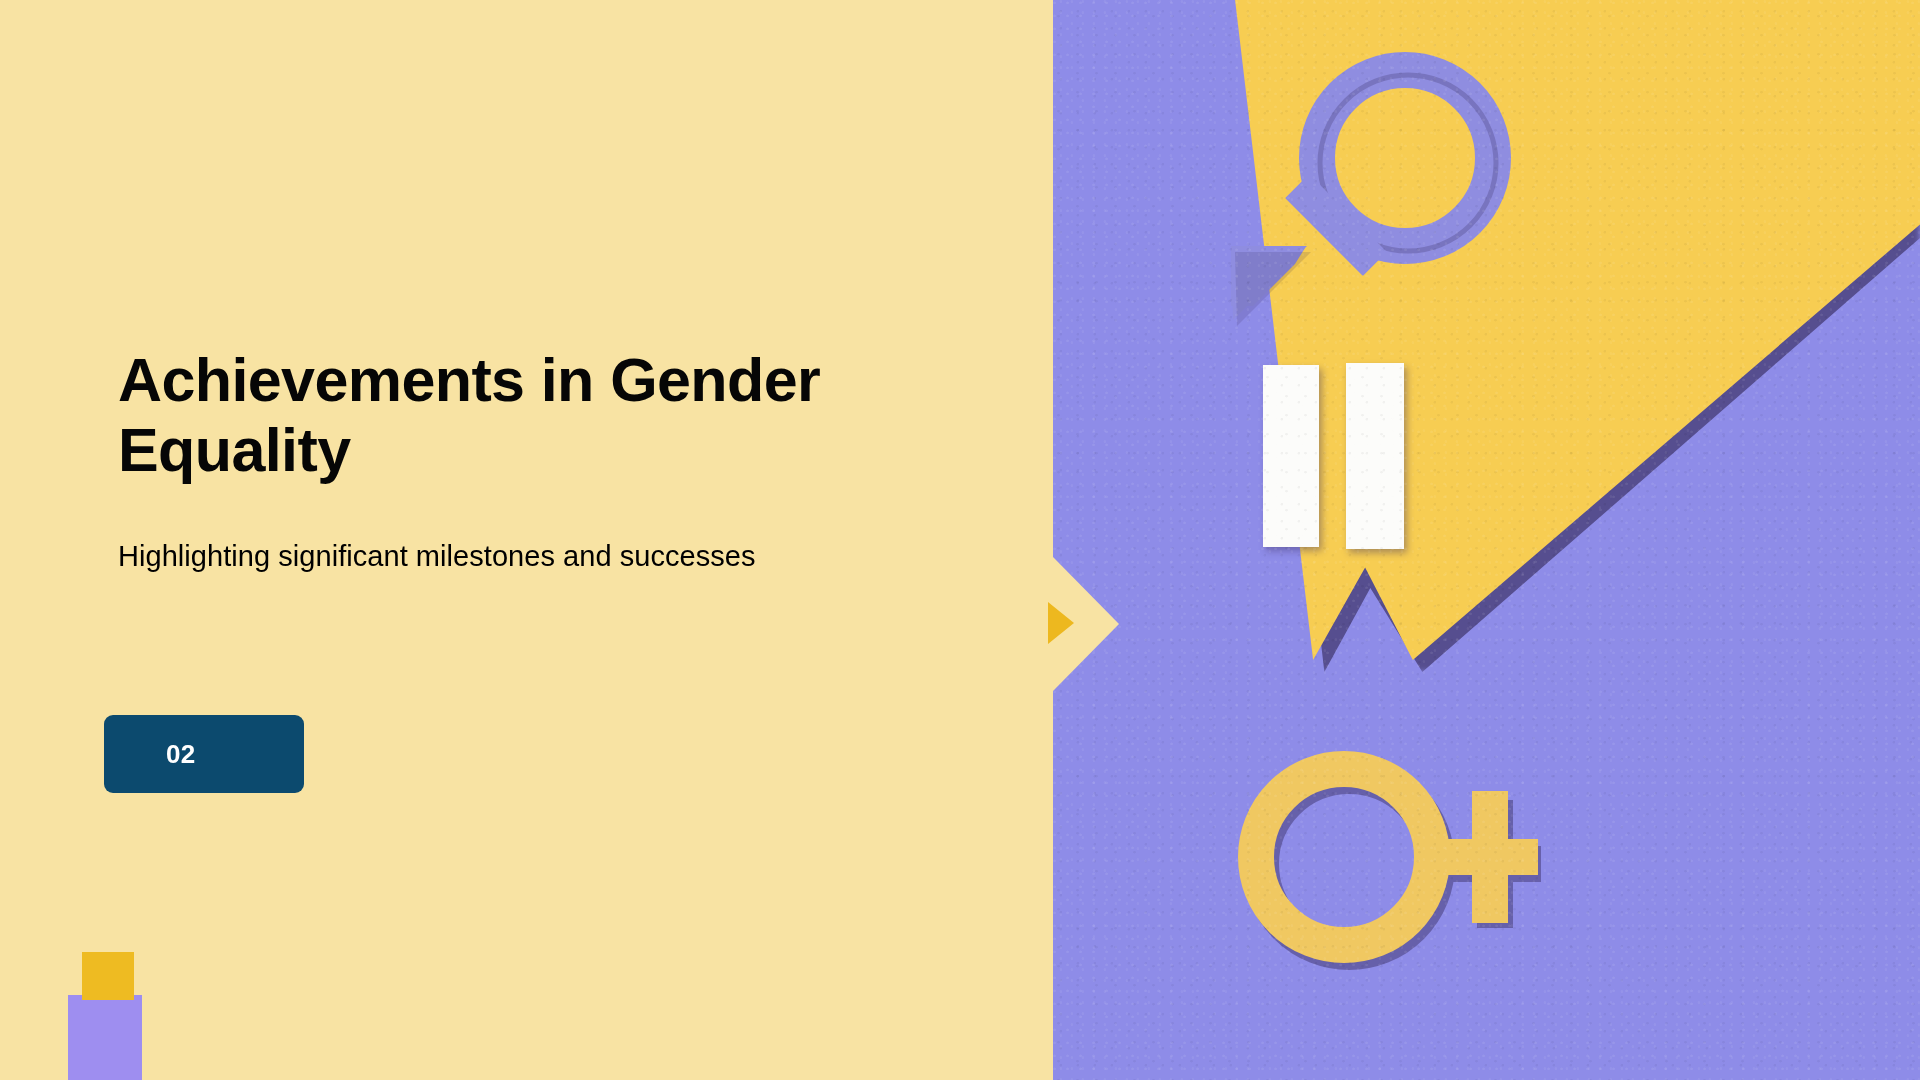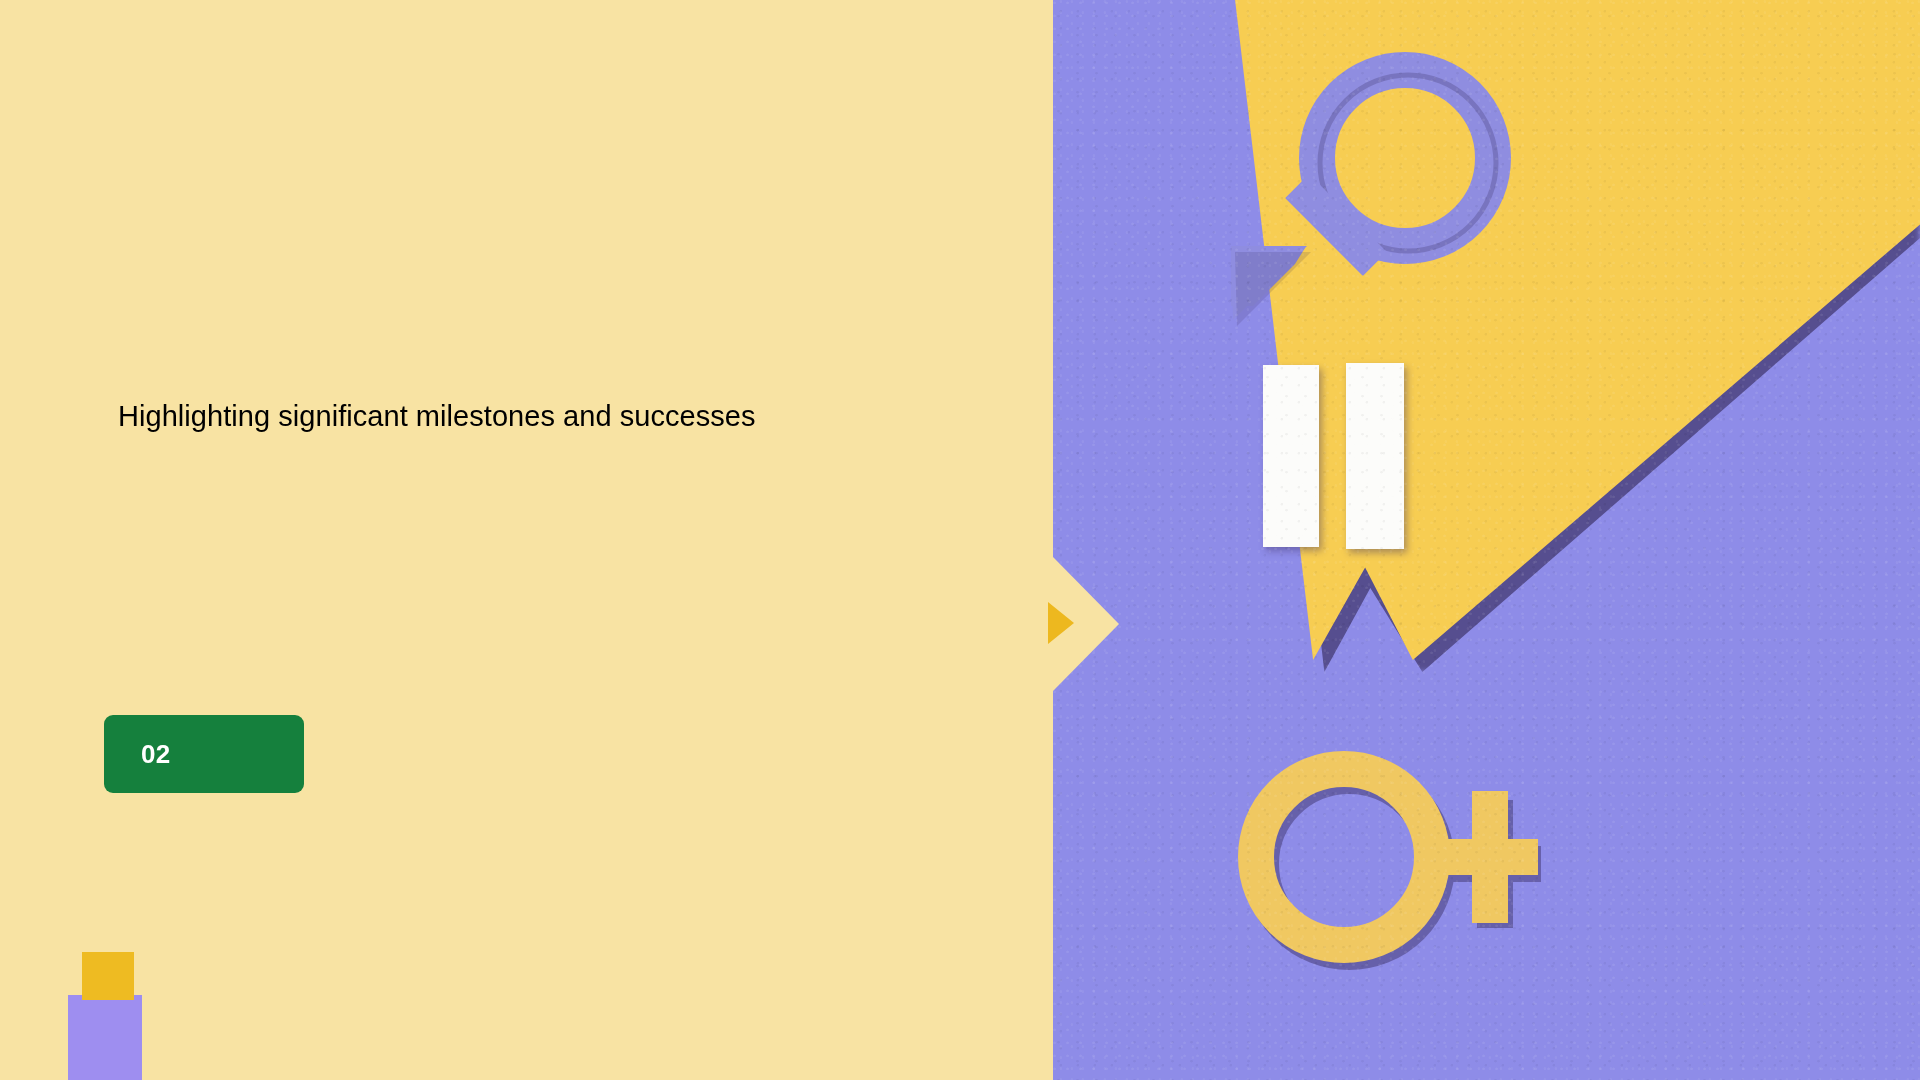--- a/index.html
+++ b/index.html
@@ -25,23 +25,23 @@
   }
   #page-subtitle{
     font-size:29px;line-height:1.63;font-weight:400;color:#000000;
     margin:48px 0 0 0;width:700px;letter-spacing:0.05px;
   }
 
   
   #number-badge{
     position:absolute;left:104px;top:715px;
     width:200px;height:78px;border-radius:9px;
-    background:#15803d;
+    background:#0c4a6e;
     display:flex;align-items:center;
-    box-sizing:border-box;padding-left:37px;text-align:right;
+    box-sizing:border-box;padding-left:62px;text-align:right;
   }
   #number-badge-label{
     color:#ffffff;font-size:26px;font-weight:700;letter-spacing:0.4px;
   }
 
   
   #deco-square-purple{
     position:absolute;left:68px;top:995px;width:74px;height:120px;
     background:#9E8EF0;z-index:10;
   }
@@ -168,20 +168,21 @@
           <rect x="244" y="56" width="36" height="132" fill="#F0C861"></rect>
         </g>
       </svg>
     </div>
 
   </div>
 
   <div id="left-panel">
 
     <div id="text-block">
+      <h1 id="page-title">Achievements in Gender Equality</h1>
       <p id="page-subtitle">Highlighting significant milestones and successes</p>
     </div>
 
     <div id="number-badge">
       <span id="number-badge-label">02</span>
     </div>
 
     <div id="deco-square-purple"></div>
     <div id="deco-square-gold"></div>
   </div>

